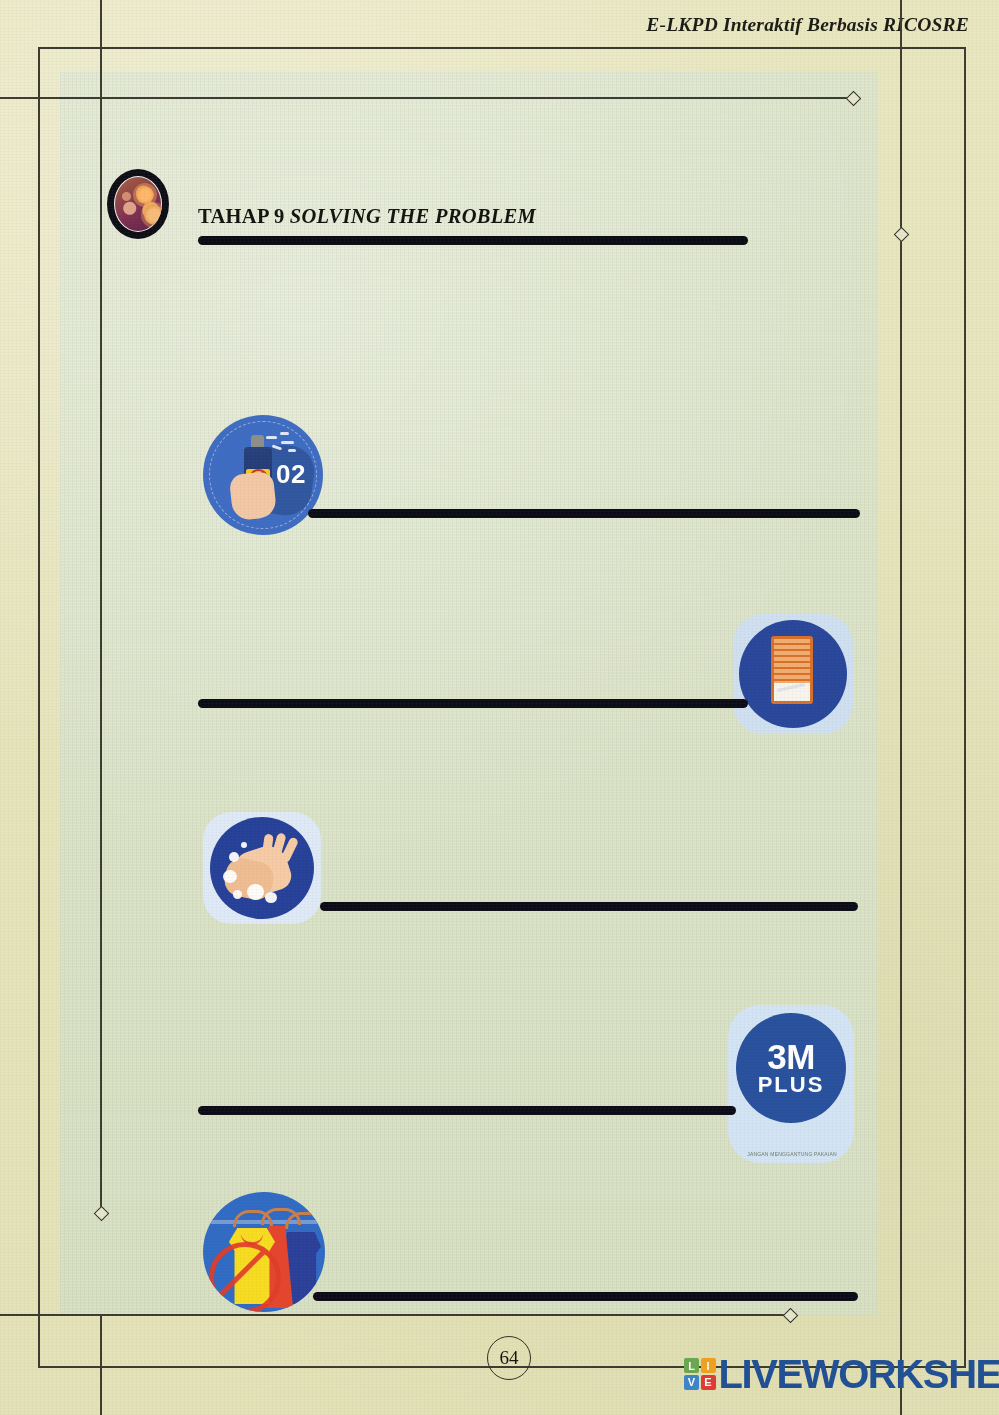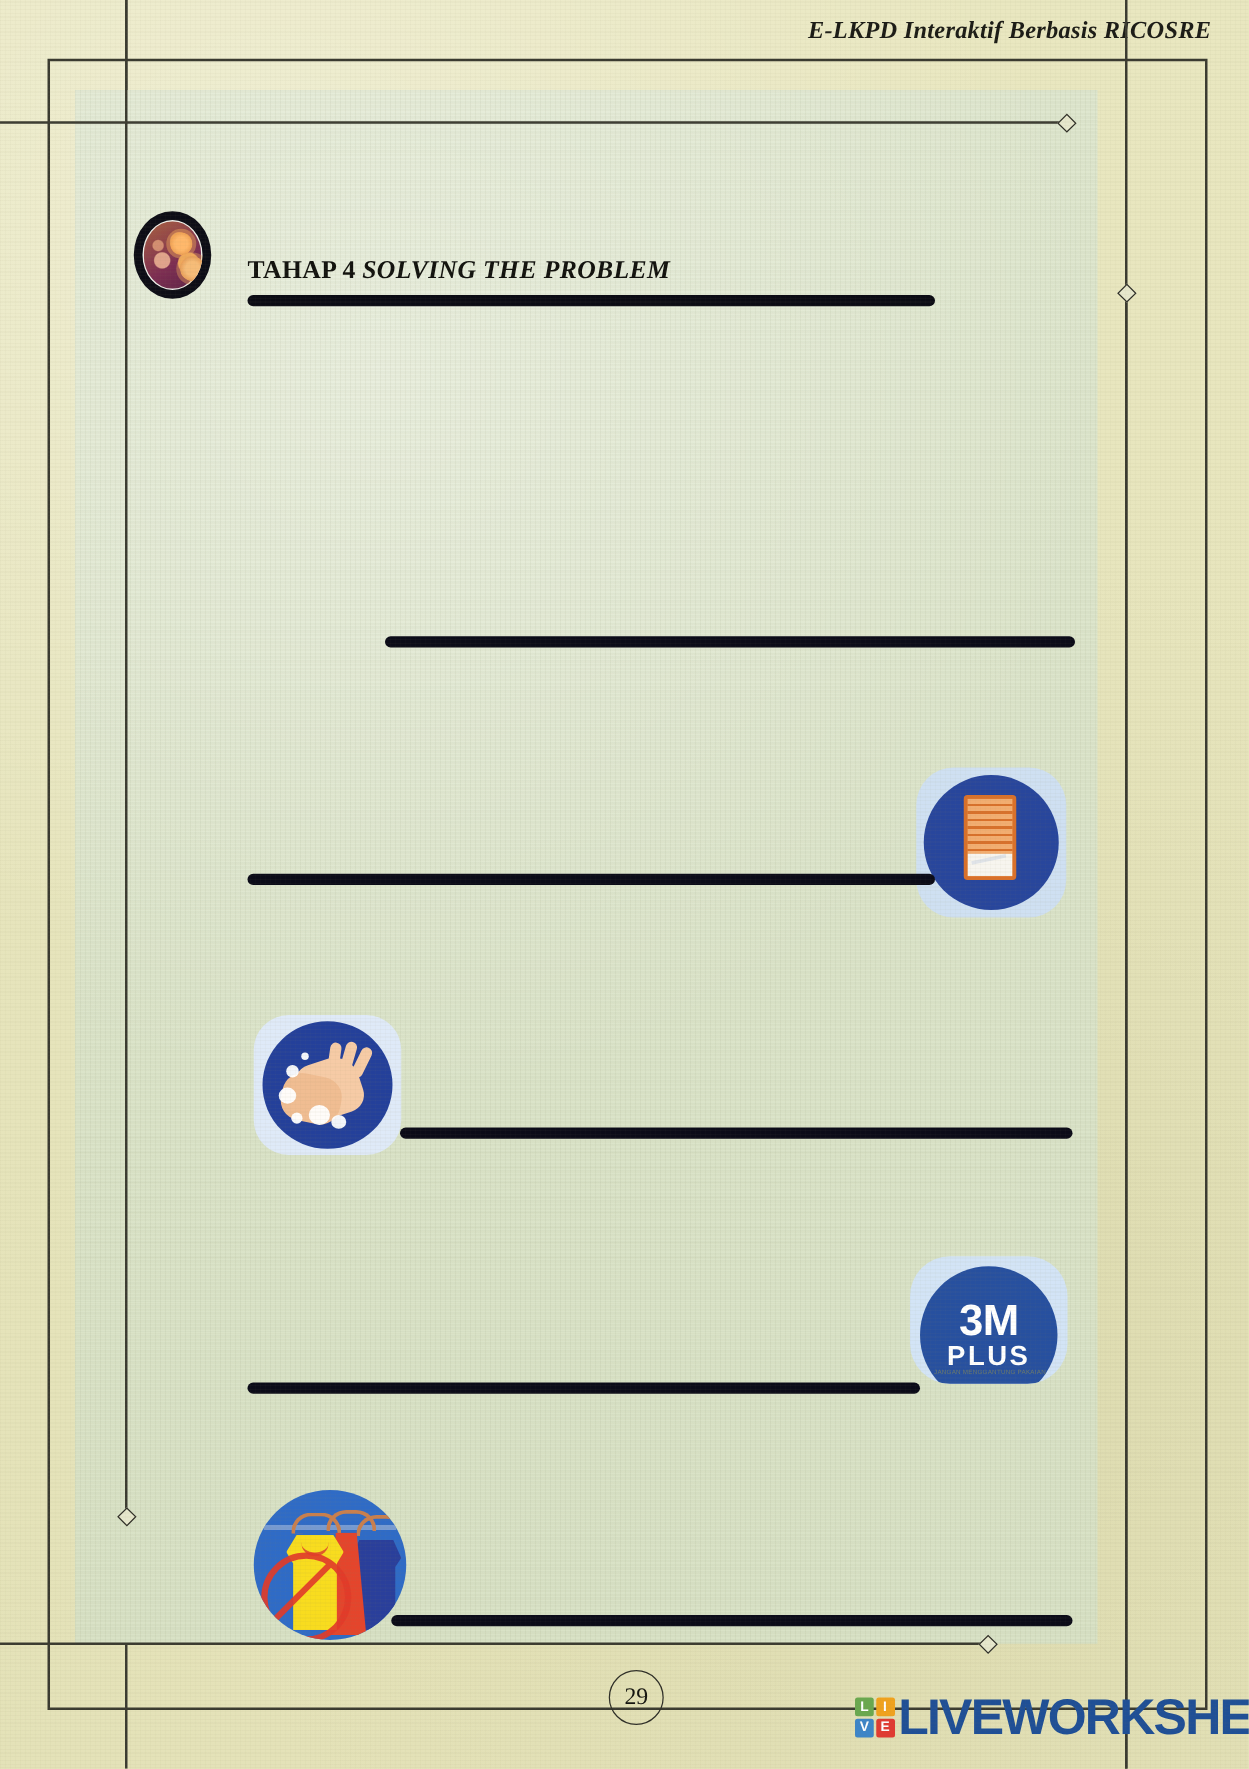--- a/index.html
+++ b/index.html
@@ -215,21 +215,21 @@
     background:#f6cba6;transform:rotate(-18deg);
   }
   .ic3 .hand-b{
     position:absolute;left:22px;top:48px;width:48px;height:38px;border-radius:16px;
     background:#f0bd92;transform:rotate(12deg);
   }
   .ic3 .fing{position:absolute;background:#f6cba6;border-radius:7px;}
   .ic3 .bub{position:absolute;background:#ffffff;border-radius:50%;opacity:.95;}
 
   
-  .ic4{left:728px;top:1005px;width:126px;height:102px;background:#d3e4f6;border-radius:32px;}
+  .ic4{left:728px;top:1005px;width:126px;height:158px;background:#d3e4f6;border-radius:32px;}
   .ic4 .disc{
     position:absolute;left:8px;top:8px;width:110px;height:110px;border-radius:50%;
     background:#27509f;display:flex;flex-direction:column;align-items:center;justify-content:center;
   }
   .ic4 .l1{
     font-family:"Liberation Sans",sans-serif;font-weight:700;font-size:35px;color:#fff;
     line-height:.96;letter-spacing:-.5px;
   }
   .ic4 .l2{
     font-family:"Liberation Sans",sans-serif;font-weight:700;font-size:22px;color:#fff;
@@ -319,26 +319,44 @@
   <div class="diamond" style="left:96px;top:1208px;"></div>
 
   <div class="deco-line deco-h" style="left:0;top:1314px;width:792px;"></div>
   <div class="diamond" style="left:785px;top:1310px;"></div>
 
   <div class="badge">
     <div class="badge-inner"></div>
   </div>
 
   <div class="stage-title">
-    <span class="t-num">TAHAP 4</span>
+    <span class="t-num">TAHAP 9</span>
     <span class="t-en">SOLVING THE PROBLEM</span>
   </div>
   <div class="title-bar"></div>
 
 
+  <div class="icon-circle ic1">
+    <div class="shadow"></div>
+    <div class="dash"></div>
+    <div class="spray">
+      <i style="left:0;top:4px;width:11px;"></i>
+      <i style="left:14px;top:0;width:9px;"></i>
+      <i style="left:15px;top:9px;width:13px;"></i>
+      <i style="left:6px;top:14px;width:10px;transform:rotate(18deg);"></i>
+      <i style="left:22px;top:17px;width:8px;"></i>
+    </div>
+    <div class="nozzle"></div>
+    <div class="can"></div>
+    <div class="label">
+        <span></span>
+      </div>
+    <div class="hand"></div>
+    <div class="num">02</div>
+  </div>
   <div class="answer-line" style="left:308px;top:509px;width:552px;"></div>
 
   <div class="icon-circle ic2">
     <div class="disc"></div>
     <div class="win">
         <div class="slats"></div>
         <div class="sill"></div>
       </div>
   </div>
   <div class="answer-line" style="left:198px;top:699px;width:550px;"></div>
@@ -373,21 +391,21 @@
     <div class="hanger" style="left:30px;top:18px;"></div>
     <div class="hanger" style="left:58px;top:16px;"></div>
     <div class="hanger" style="left:82px;top:20px;"></div>
     <div class="shirt-b"></div>
     <div class="dress-r"></div>
     <div class="shirt-y"></div>
     <div class="ban"></div>
   </div>
   <div class="answer-line" style="left:313px;top:1292px;width:545px;"></div>
 
-  <div class="page-num">29</div>
+  <div class="page-num">64</div>
 
   <div class="lw-logo">
     <div class="lw-grid">
       <div style="background:#6aa84f">L</div>
       <div style="background:#f0a21e">I</div>
       <div style="background:#3d85c8">V</div>
       <div style="background:#e03b32">E</div>
     </div>
     <div class="lw-word">LIVEWORKSHEETS</div>
   </div>

